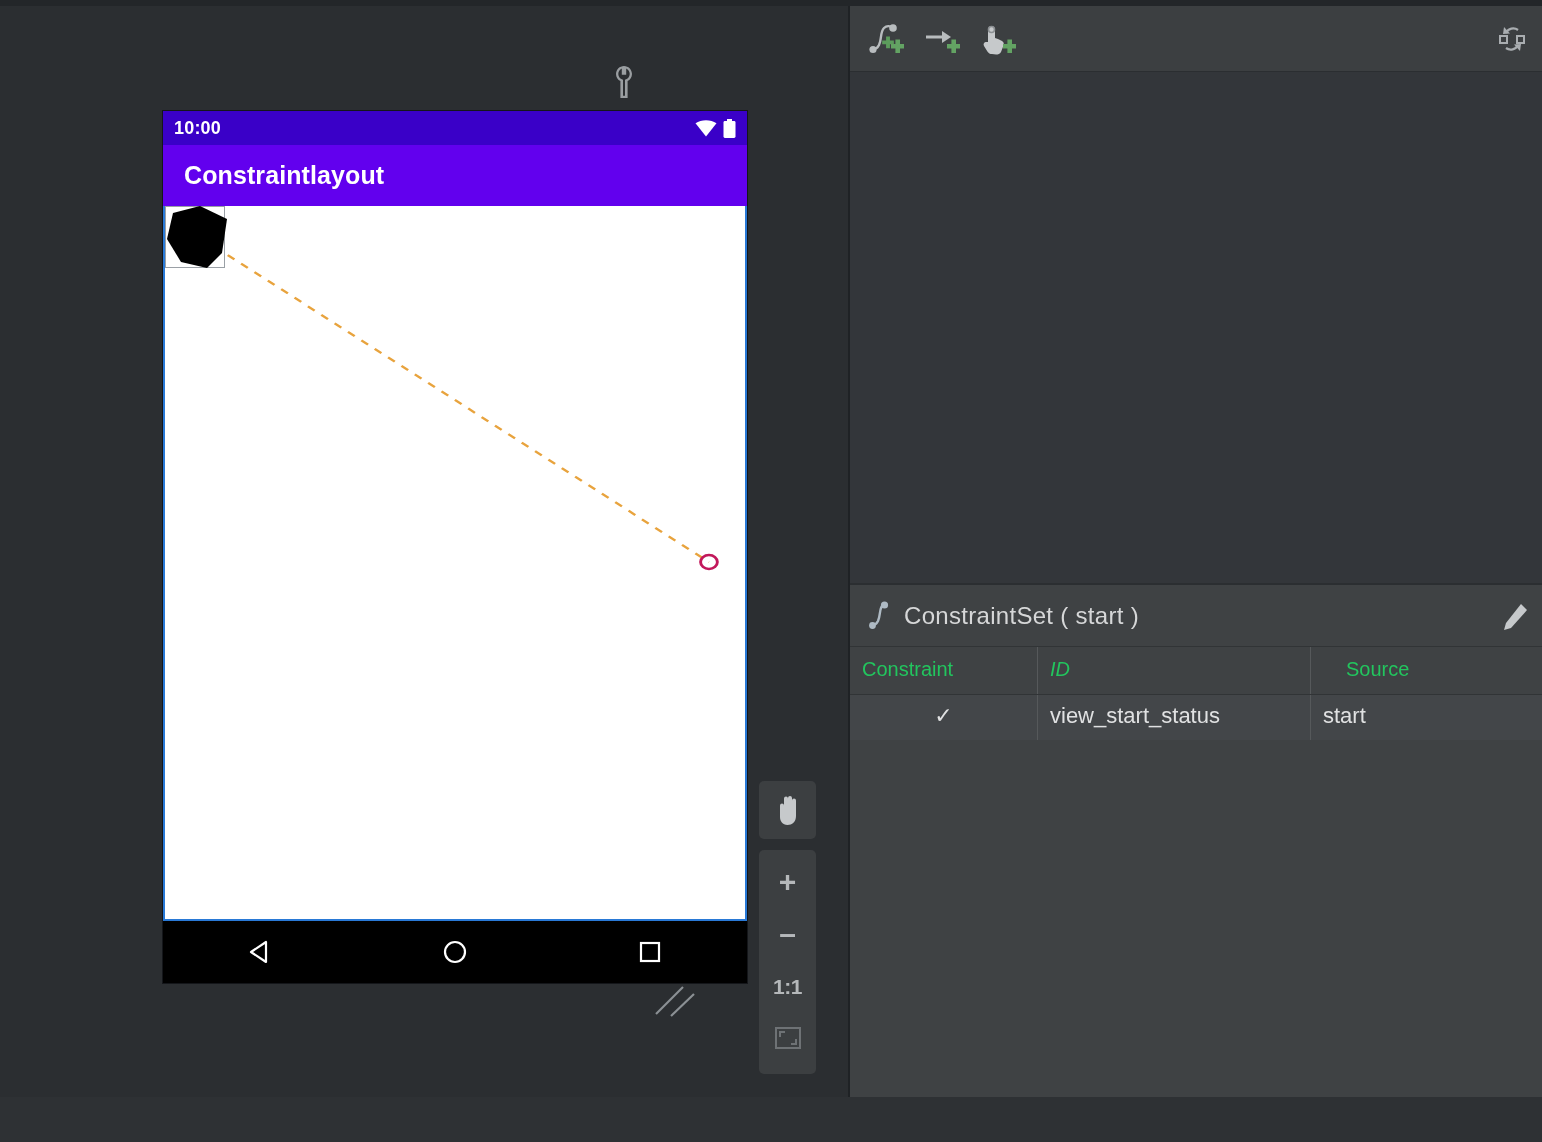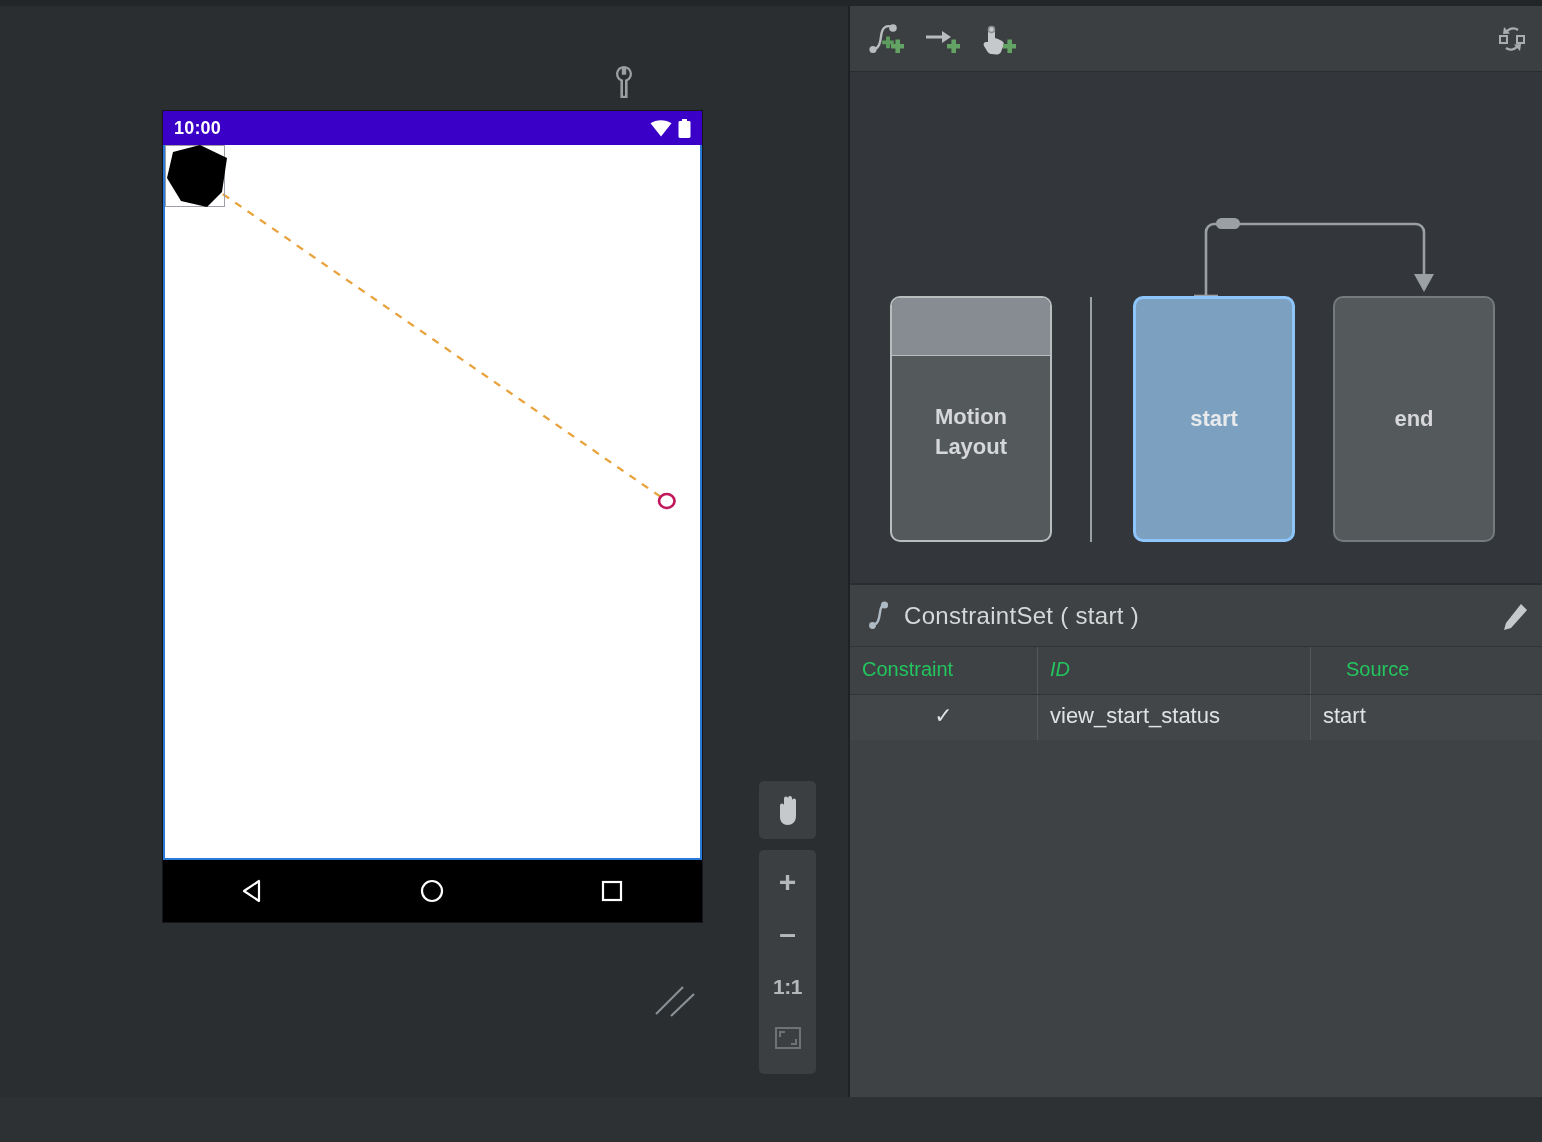--- a/index.html
+++ b/index.html
@@ -53,21 +53,21 @@
   .wrench-icon {
     position: absolute;
     left: 610px; top: 60px;
     width: 28px; height: 32px;
   }
 
   
   .phone {
     position: absolute;
     left: 163px; top: 105px;
-    width: 539px;
+    width: 584px;
     background: #000;
     box-shadow: 0 0 0 1px #14161a;
   }
   .status-bar {
     position: relative;
     height: 34px;
     background: #3a00c8;
     display: flex;
     align-items: center;
     padding: 0 11px;
@@ -352,20 +352,23 @@
           <svg width="22" height="17" viewBox="0 0 22 17">
             <path d="M11 16.5 L0.5 3.2 C3.5 1.2 7.1 0.2 11 0.2 C14.9 0.2 18.5 1.2 21.5 3.2 Z" fill="#ffffff"></path>
           </svg>
           <svg width="13" height="19" viewBox="0 0 13 19">
             <rect x="4" y="0" width="5" height="2.2" fill="#ffffff"></rect>
             <rect x="0.5" y="2" width="12" height="17" rx="1.4" fill="#ffffff"></rect>
           </svg>
         </span>
       </div>
 
+      <div class="app-bar">
+        <span class="app-bar-title">Constraintlayout</span>
+      </div>
 
       <div class="canvas">
 
         <svg class="motion-path" viewBox="0 0 483 711" preserveAspectRatio="none">
           <line x1="30" y1="32" x2="453" y2="355" stroke="#e8a33d" stroke-width="2.2" stroke-dasharray="7 7"></line>
           <circle cx="30" cy="32" r="6.5" fill="none" stroke="#c2185b" stroke-width="2"></circle>
           <circle cx="453" cy="355" r="7" fill="none" stroke="#c2185b" stroke-width="2.4"></circle>
         </svg>
 
         <div class="widget-select-rect"></div>
@@ -442,43 +445,20 @@
       <svg class="tb-icon" style="left:646px; top:18px; width:32px; height:30px;" viewBox="0 0 32 30">
         <path d="M10 9 A8 8 0 0 1 22 6" fill="none" stroke="#a9adb0" stroke-width="2.2"></path>
         <path d="M8 3 L7 10 L14 9.4 Z" fill="#a9adb0"></path>
         <path d="M22 21 A8 8 0 0 1 10 24" fill="none" stroke="#a9adb0" stroke-width="2.2"></path>
         <path d="M24 27 L25 20 L18 20.6 Z" fill="#a9adb0"></path>
         <rect x="4" y="12" width="7" height="7" fill="none" stroke="#a9adb0" stroke-width="2"></rect>
         <rect x="21" y="12" width="7" height="7" fill="none" stroke="#a9adb0" stroke-width="2"></rect>
       </svg>
     </div>
 
-    <div class="overview">
-
-      <svg class="transition-arrow" viewBox="0 0 692 110">
-        <path d="M356 94 L356 30 a8 8 0 0 1 8-8 L566 22 a8 8 0 0 1 8 8 L574 72" fill="none" stroke="#9aa0a3" stroke-width="2.6"></path>
-        <line x1="344" y1="94" x2="368" y2="94" stroke="#9aa0a3" stroke-width="2.6"></line>
-        <path d="M564 72 L584 72 L574 90 Z" fill="#9aa0a3"></path>
-        <rect x="366" y="16" width="24" height="11" rx="5.5" fill="#9aa0a3"></rect>
-      </svg>
-
-      <div class="ov-card card-motion">
-        <div class="card-motion-header"></div>
-        <div class="card-motion-label">
-          <span>Motion</span><br>
-          <span>Layout</span>
-        </div>
-      </div>
-
-      <div class="ov-sep"></div>
-
-      <div class="ov-card card-start">start</div>
-
-      <div class="ov-card card-end">end</div>
-    </div>
 
     <div class="divider-horz"></div>
 
     <div class="cs-panel">
 
       <div class="cs-header">
         <svg class="cs-icon" viewBox="0 0 30 30">
           <path d="M5 24 C5 24 8 24 10 20 C13 13 11 7 15 4" fill="none" stroke="#aebac4" stroke-width="2.4" stroke-linecap="round"></path>
           <circle cx="4.5" cy="24.5" r="3.4" fill="#aebac4"></circle>
           <circle cx="16.5" cy="4" r="3.6" fill="#aebac4"></circle>

